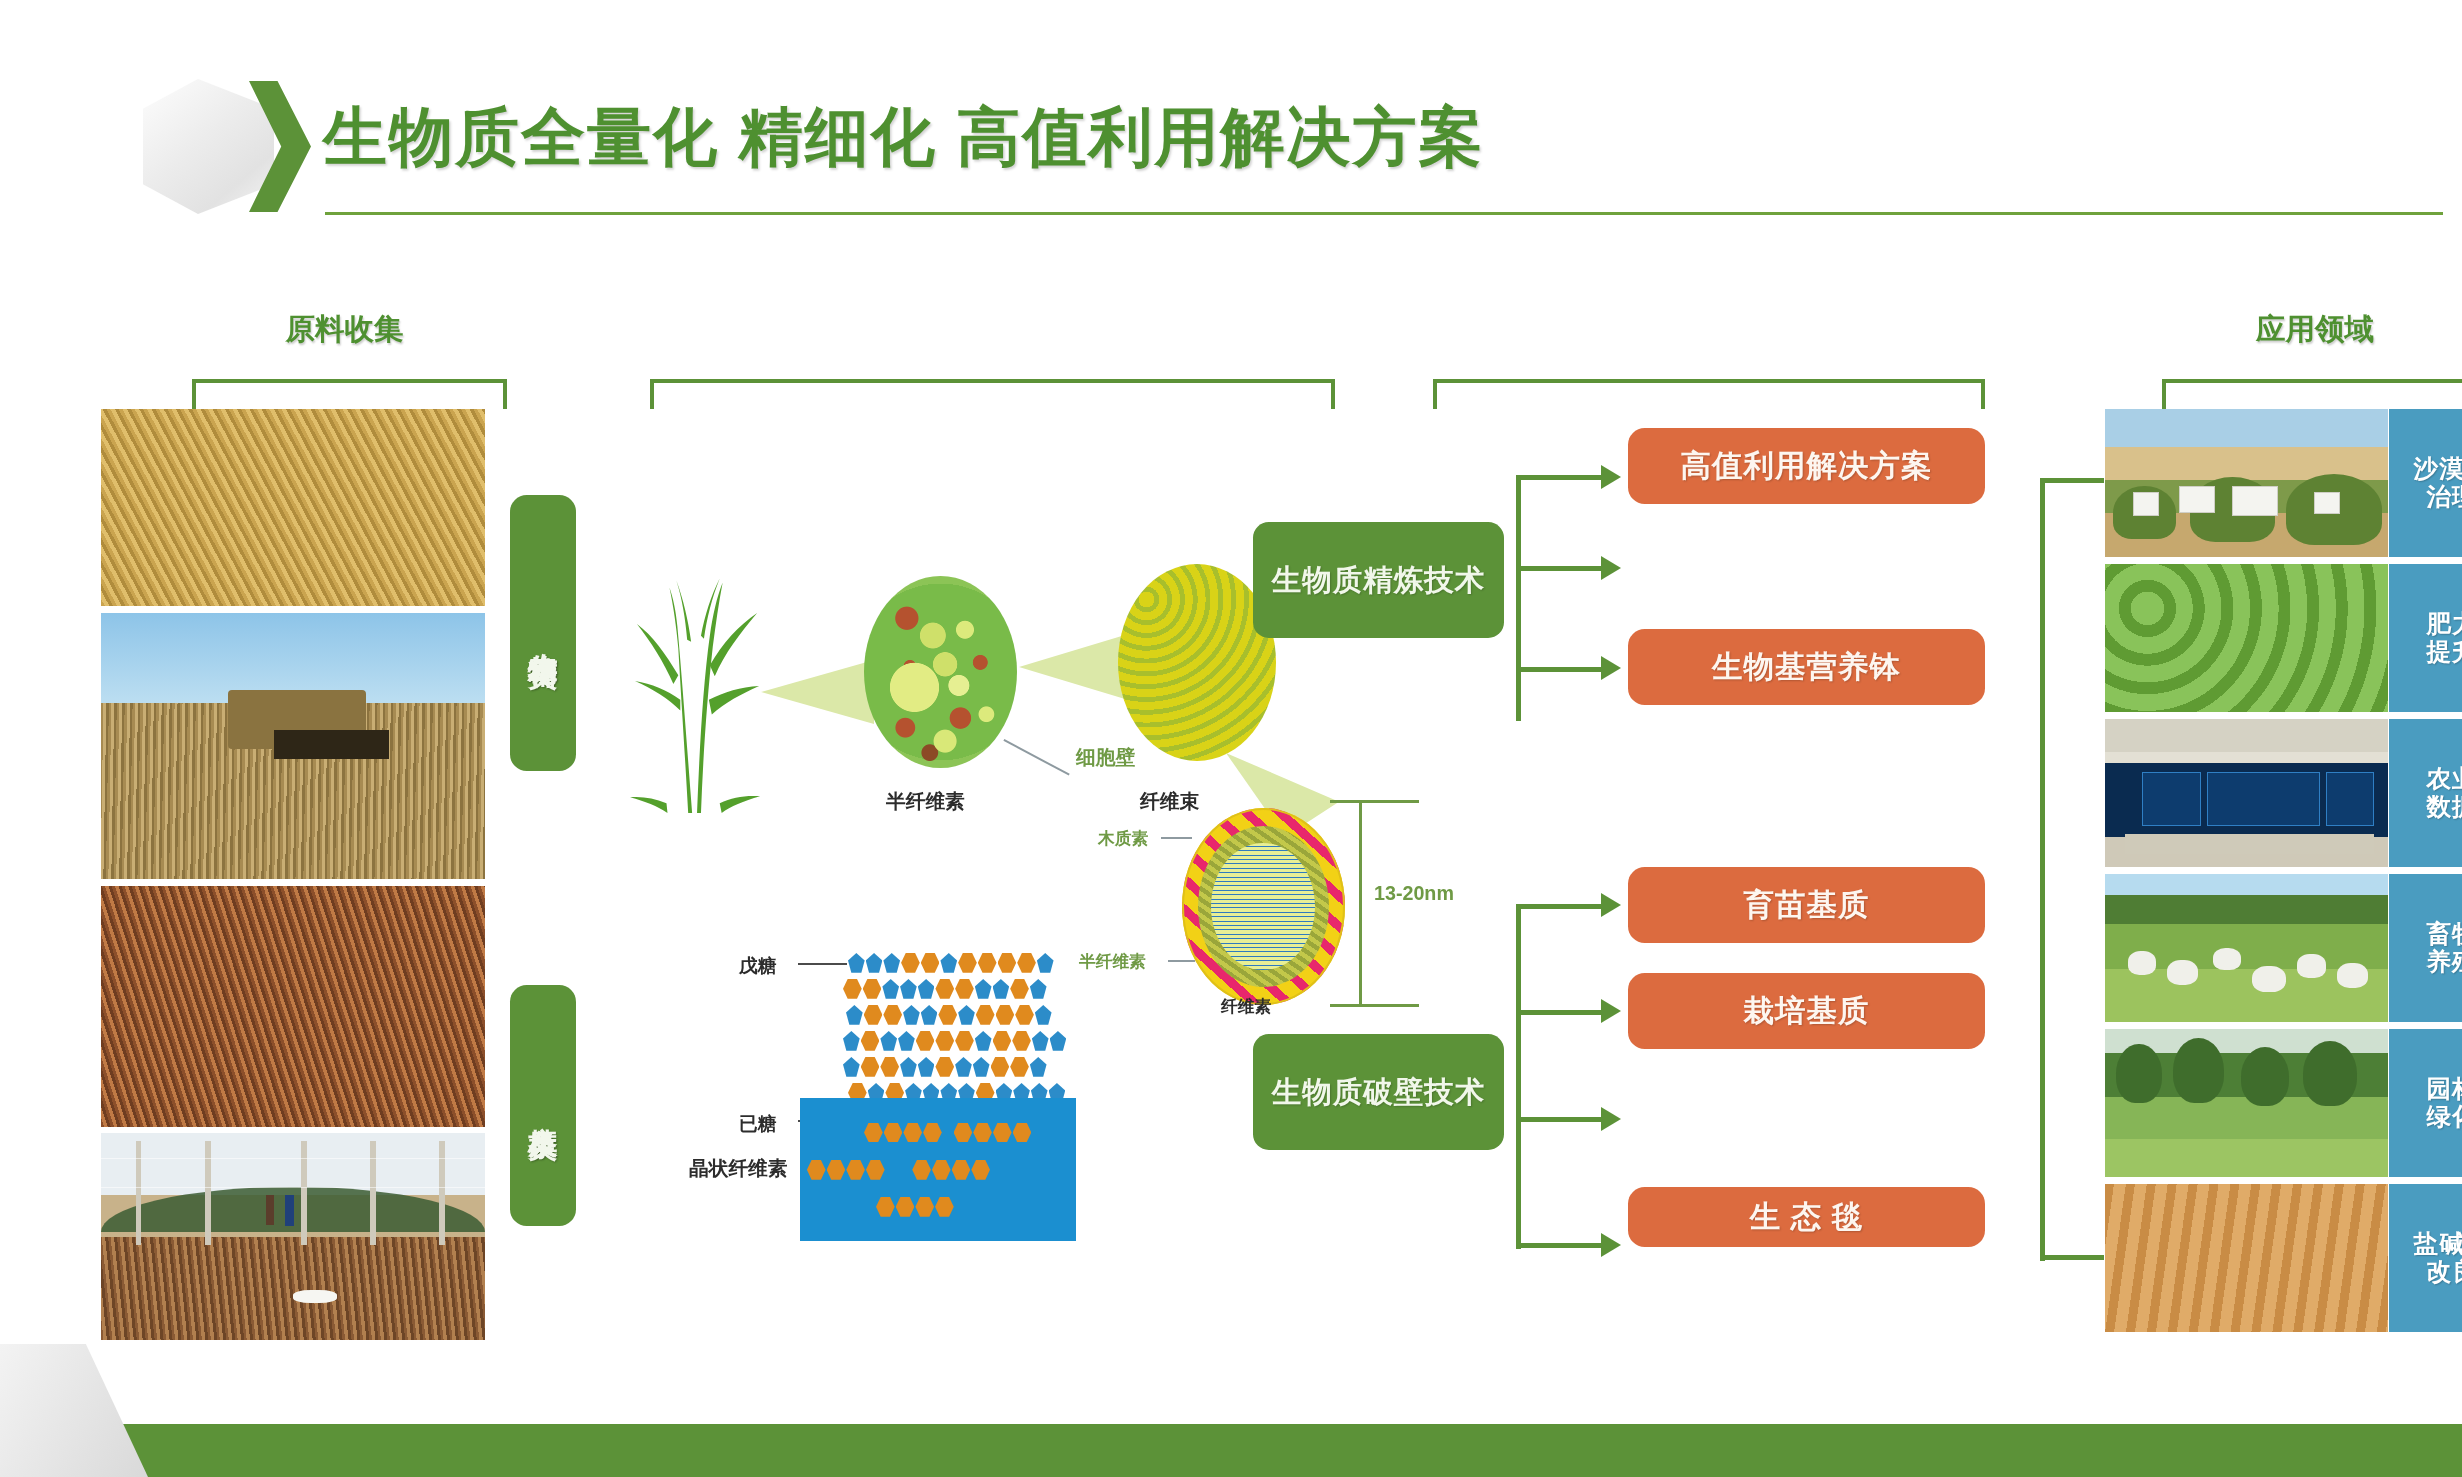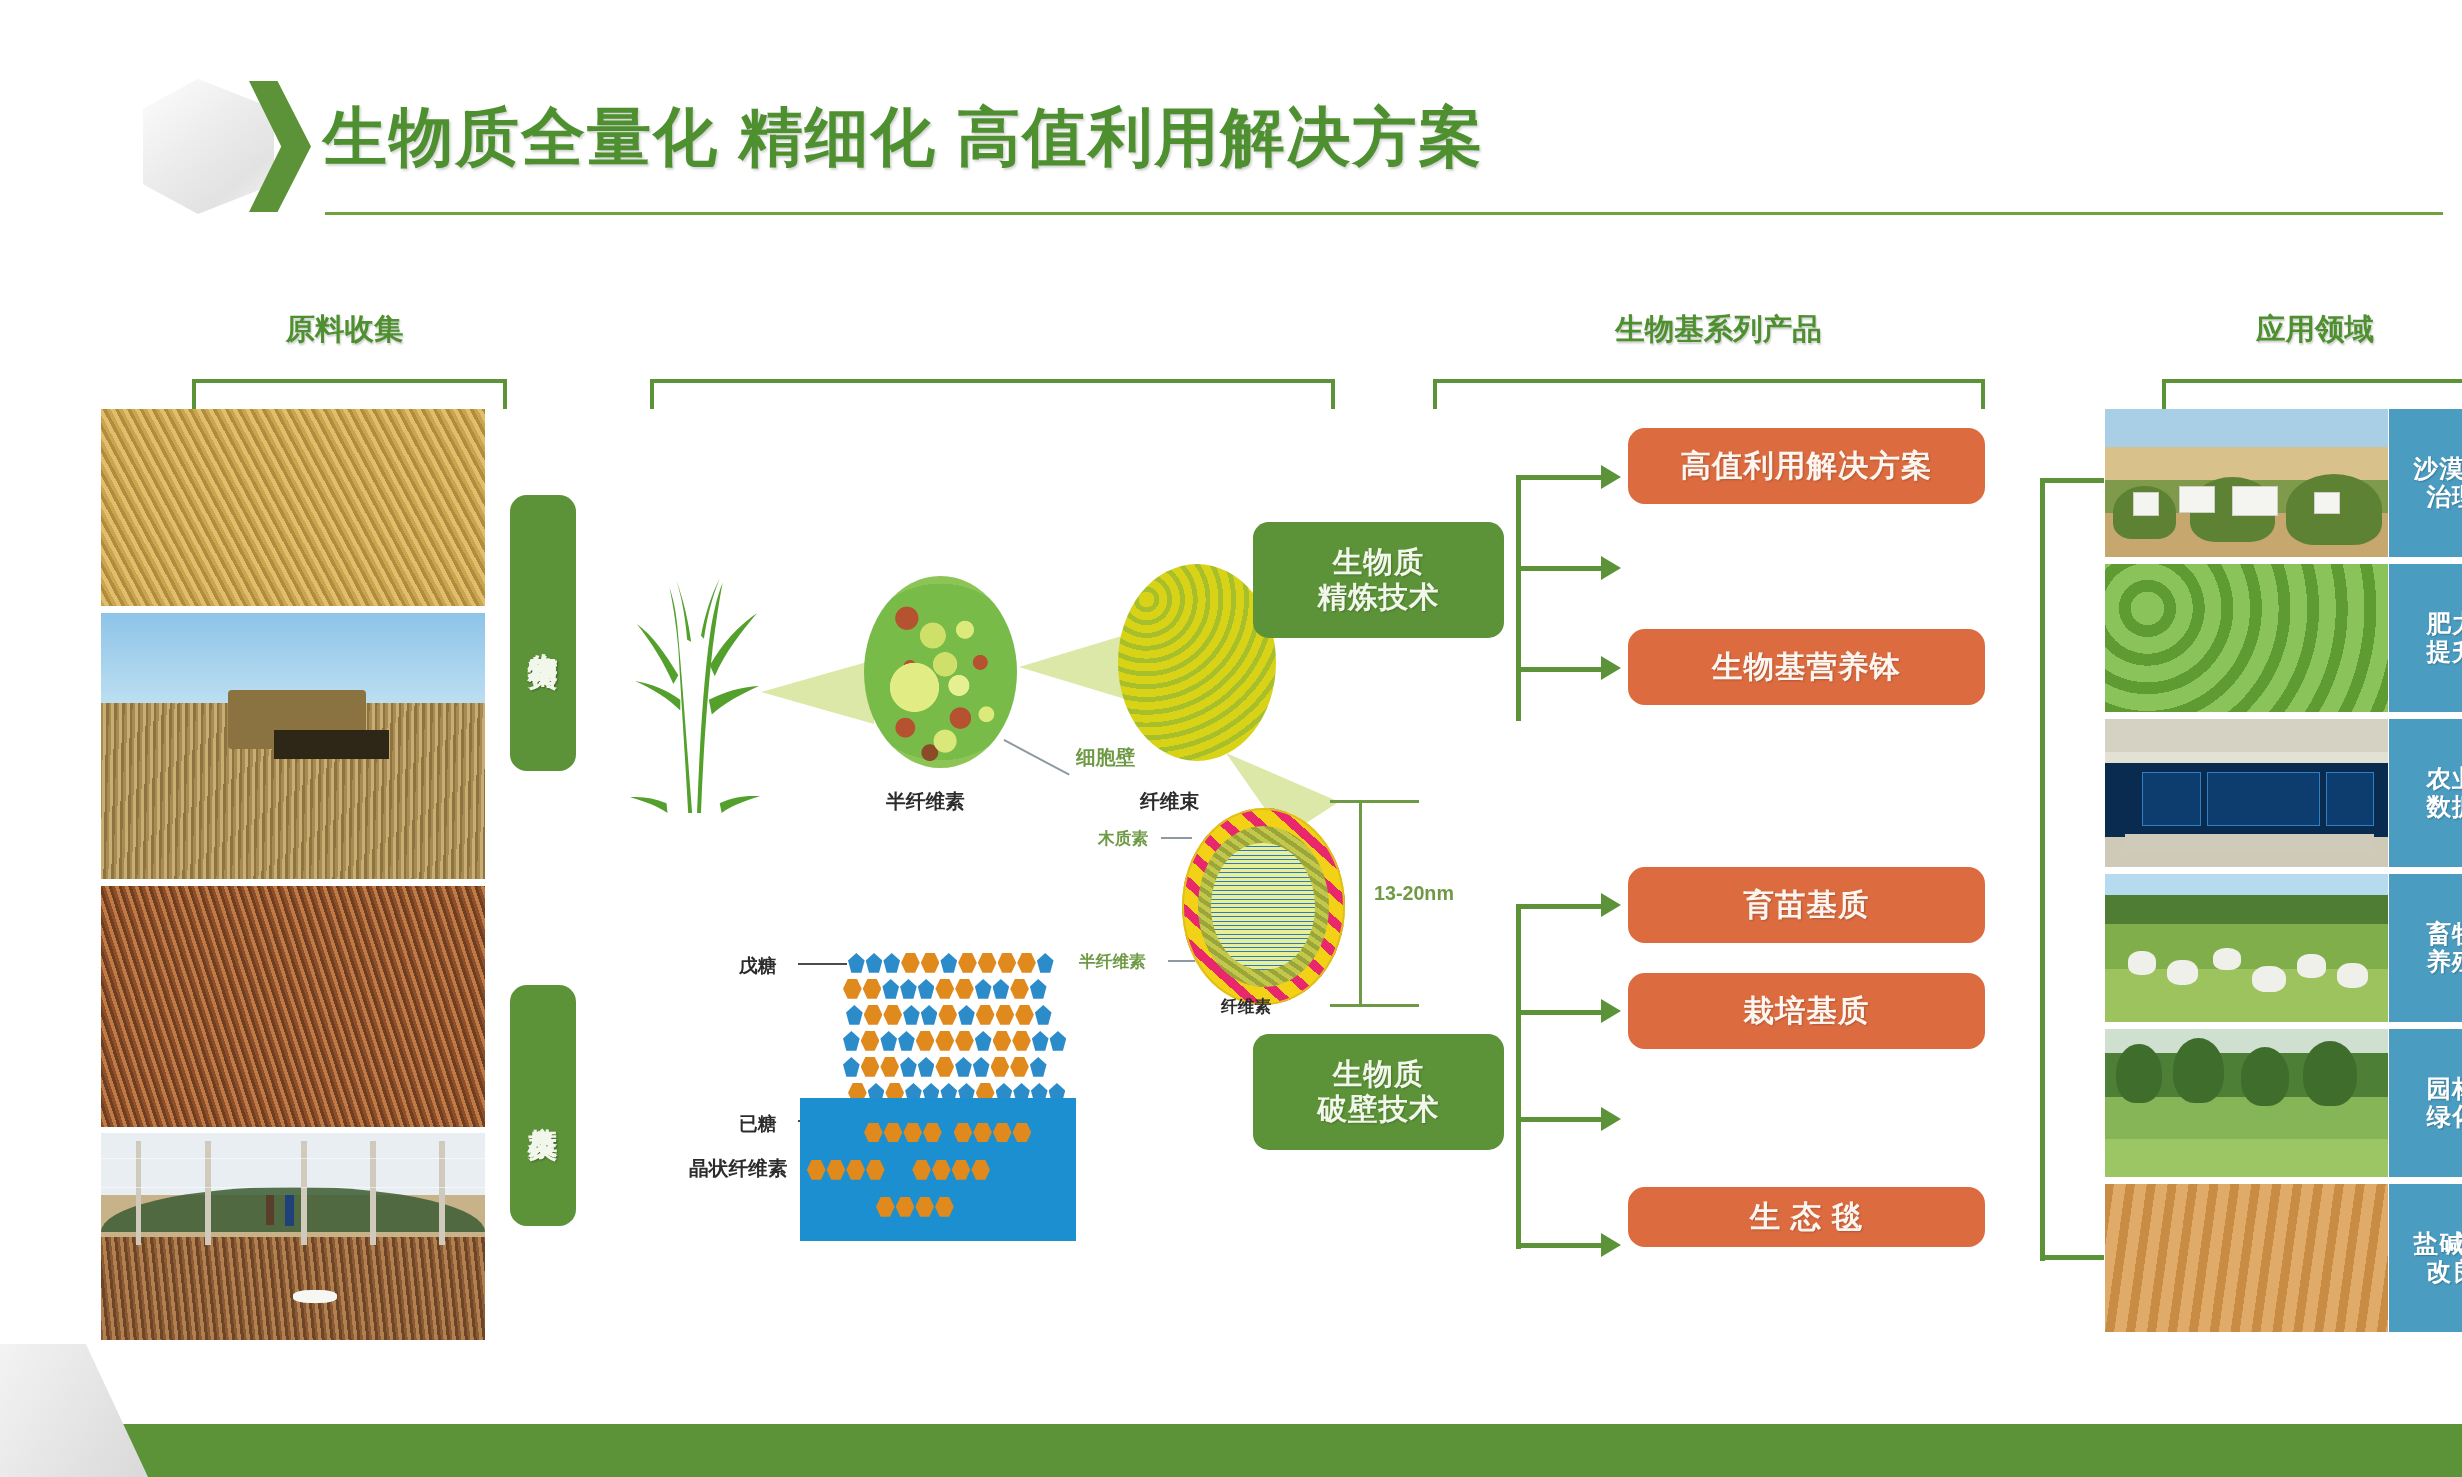--- a/index.html
+++ b/index.html
@@ -102,21 +102,21 @@
   
   .sugar-row { position:absolute; display:flex; gap:1px; }
   .hexg { width:18.7px; height:19.7px; clip-path:polygon(25% 0,75% 0,100% 50%,75% 100%,25% 100%,0 50%); }
   .pent { width:16.7px; height:19.7px; clip-path:polygon(50% 0,100% 38%,80% 100%,20% 100%,0 38%); }
   .s-blue { background:#2c8cc9; } .s-orange { background:#e08a1e; }
   .cryst-box { position:absolute; background:#1b8fd0; }
 
   
   .tech-box { position:absolute; background:#5C9238; border-radius:15.8px;
     color:#f1f7ea; font-size:29.5px; font-weight:bold; line-height:1.18;
-    display:flex; flex-direction:column; align-items:center; justify-content:center;
+    display:flex; flex-direction:row; align-items:center; justify-content:center;
     text-shadow:1px 1px 2px rgba(0,0,0,.2); letter-spacing:1px; }
   .prod-box { position:absolute; background:#DC6B3F; border-radius:16.7px;
     color:#fdf6f0; font-size:30.5px; font-weight:bold;
     display:flex; align-items:center; justify-content:center;
     text-shadow:1px 1px 2px rgba(0,0,0,.2); letter-spacing:1px; white-space:nowrap; }
 
   
   .conn-v { position:absolute; width:5.4px; background:#5C9238; }
   .conn-h { position:absolute; height:5.4px; background:#5C9238; }
   .arrow-head { position:absolute; width:0; height:0;
@@ -166,21 +166,20 @@
   <div class="hex"></div>
   <div class="hex-arrow"></div>
   <div class="title">生物质全量化 精细化 高值利用解决方案</div>
   <div class="title-rule"></div>
 
   <div class="sec-label" style="left:187px;top:310px;width:315px;">原料收集</div>
   <div class="bracket" style="left:192px;top:379px;width:315px;height:29.5px;"></div>
 
   <div class="bracket" style="left:650px;top:379px;width:685px;height:29.5px;"></div>
 
-  <div class="sec-label" style="left:1438px;top:310px;width:561px;">生物基系列产品</div>
   <div class="bracket" style="left:1433px;top:379px;width:552px;height:29.5px;"></div>
 
   <div class="sec-label" style="left:2108px;top:310px;width:414px;">应用领域</div>
   <div class="bracket" style="left:2162px;top:379px;width:335px;height:29.5px;"></div>
 
   <div class="photo tex-straw" style="left:101px;top:409px;width:384px;height:197px;"></div>
 
   <div class="photo" style="left:101px;top:613px;width:384px;height:266px;">
     <div class="sky" style="height:36%"></div>
     <div class="tex-stubble" style="position:absolute;left:0;top:34%;width:100%;height:66%;"></div>

